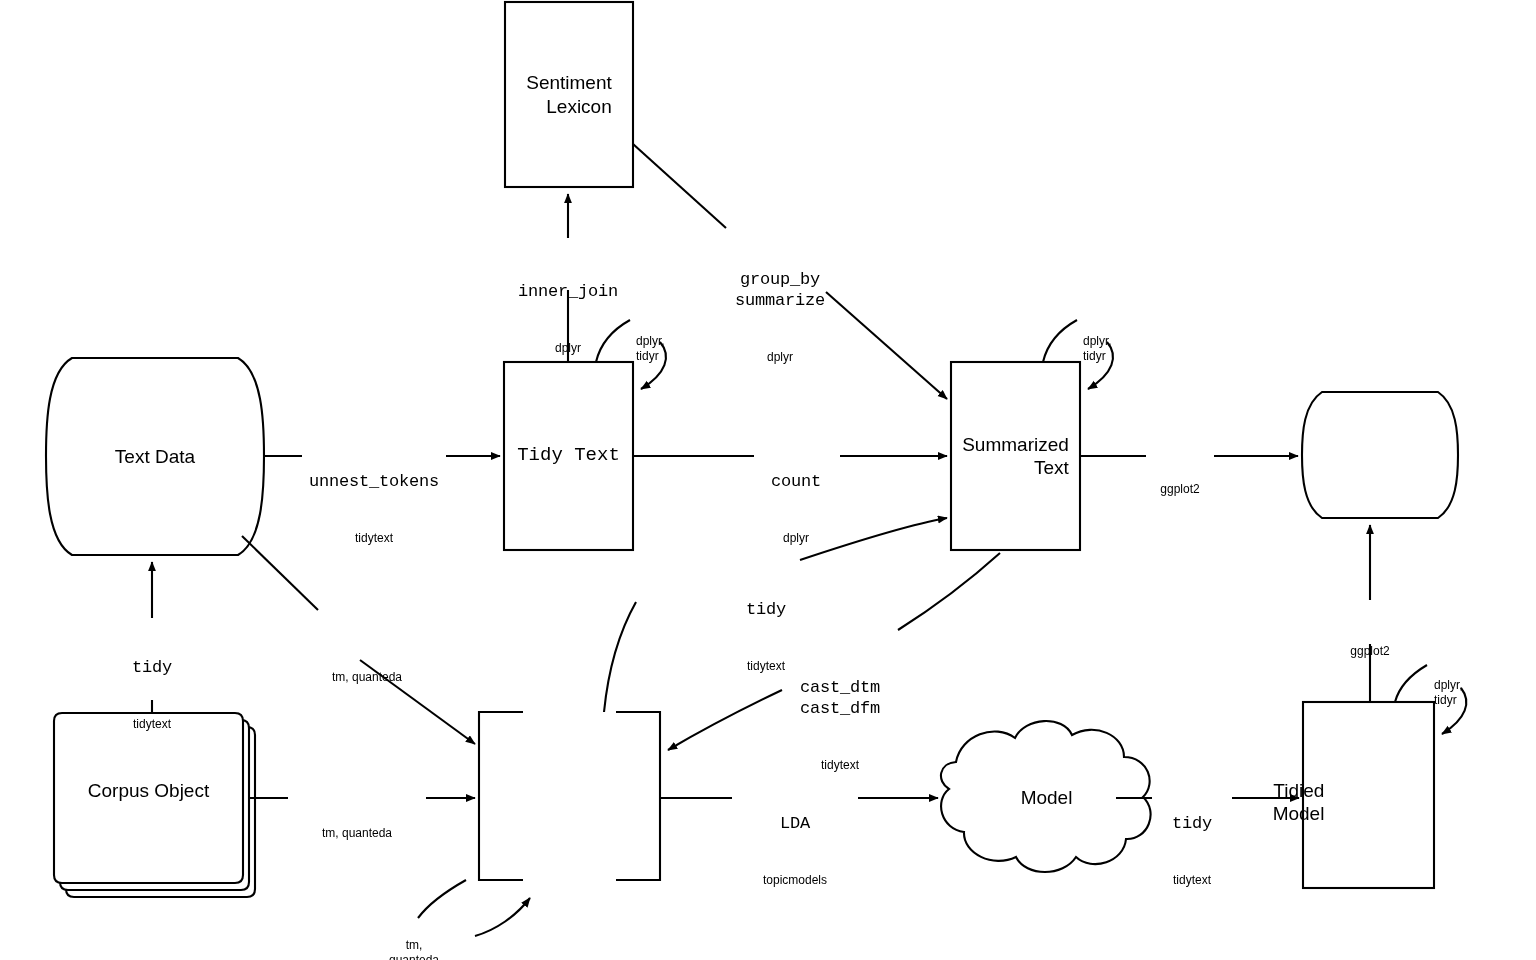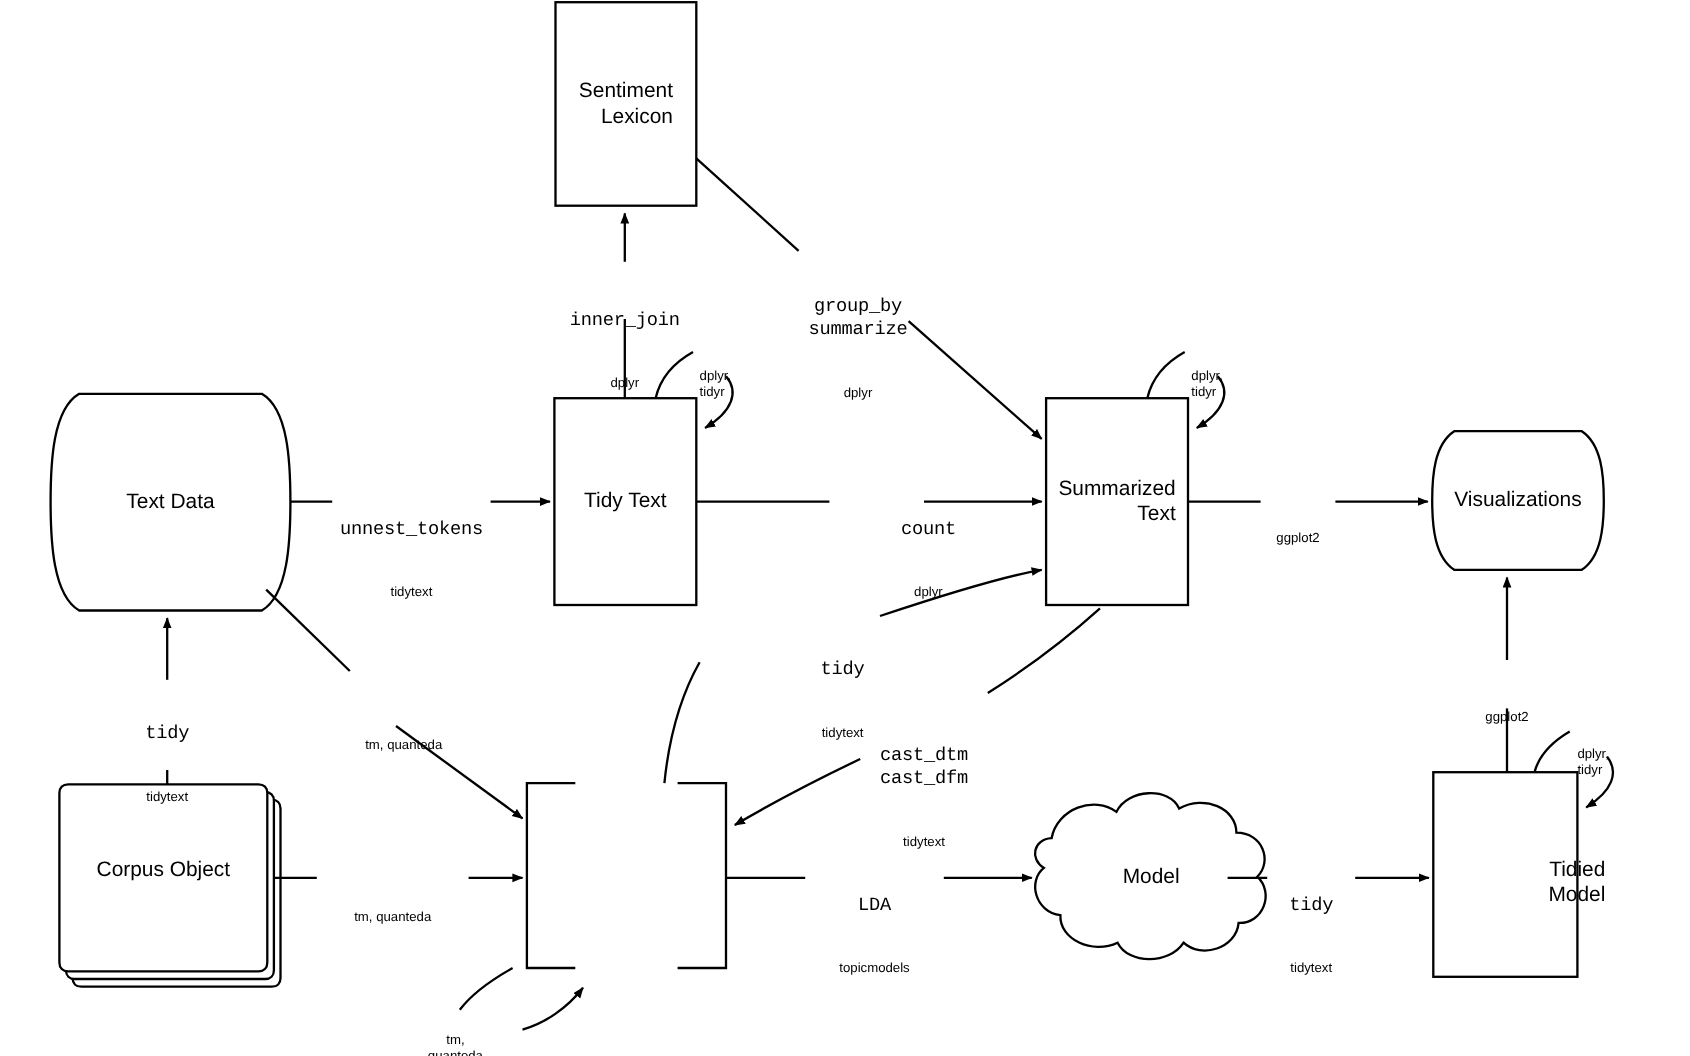--- a/index.html
+++ b/index.html
@@ -135,31 +135,30 @@
     </g>
   </svg>
 
   <div class="node-label" style="left:46px;top:358px;width:218px;height:197px;">Text Data</div>
 
   <div class="node-label" style="left:54px;top:713px;width:189px;height:156px;">Corpus Object</div>
 
   <div class="node-label" style="left:505px;top:2px;width:128px;height:185px;">Sentiment
 Lexicon</div>
 
-  <div class="node-label" style="left:504px;top:362px;width:129px;height:188px;">Tidy Text</div>
+  <div class="node-label" style="left:504px;top:362px;width:129px;height:188px;font-family:Liberation Mono, monospace;">Tidy Text</div>
 
   <div class="node-label" style="left:951px;top:362px;width:129px;height:188px;">Summarized
 Text</div>
 
-  <div class="node-label" style="left:1302px;top:392px;width:156px;height:126px;">Visualizations</div>
 
 
   <div class="node-label" style="left:934px;top:735px;width:225px;height:125px;">Model</div>
 
-  <div class="node-label" style="left:1368px;top:702px;width:131px;height:200px;">Tidied
+  <div class="node-label" style="left:1233px;top:702px;width:131px;height:200px;">Tidied
 Model</div>
 
   <div class="edge-label el-c" style="left:152px;top:620px;">
     <div class="mono" style="white-space: pre;">tidy</div>
     <div class="sans" style="white-space: pre;">tidytext</div>
   </div>
 
   <div class="edge-label el-c" style="left:374px;top:434px;">
     <div class="mono" style="white-space: pre;">unnest_tokens</div>
     <div class="sans" style="white-space: pre;">tidytext</div>
@@ -169,21 +168,21 @@
     <div class="mono" style="white-space: pre;">inner_join</div>
     <div class="sans" style="white-space: pre;">dplyr</div>
   </div>
 
   <div class="edge-label el-c" style="left:780px;top:232px;">
     <div class="mono" style="white-space: pre;">group_by
 summarize</div>
     <div class="sans" style="white-space: pre;">dplyr</div>
   </div>
 
-  <div class="edge-label el-c" style="left:796px;top:434px;margin-left:48px;">
+  <div class="edge-label el-c" style="left:796px;top:434px;">
     <div class="mono" style="white-space: pre;">count</div>
     <div class="sans" style="white-space: pre;">dplyr</div>
   </div>
 
   <div class="edge-label el-c" style="left:1180px;top:444px;">
     <div class="sans" style="white-space: pre;">ggplot2</div>
   </div>
 
   <div class="edge-label" style="left:636px;top:296px;text-align:left;">
     <div class="sans" style="white-space: pre;">dplyr,

